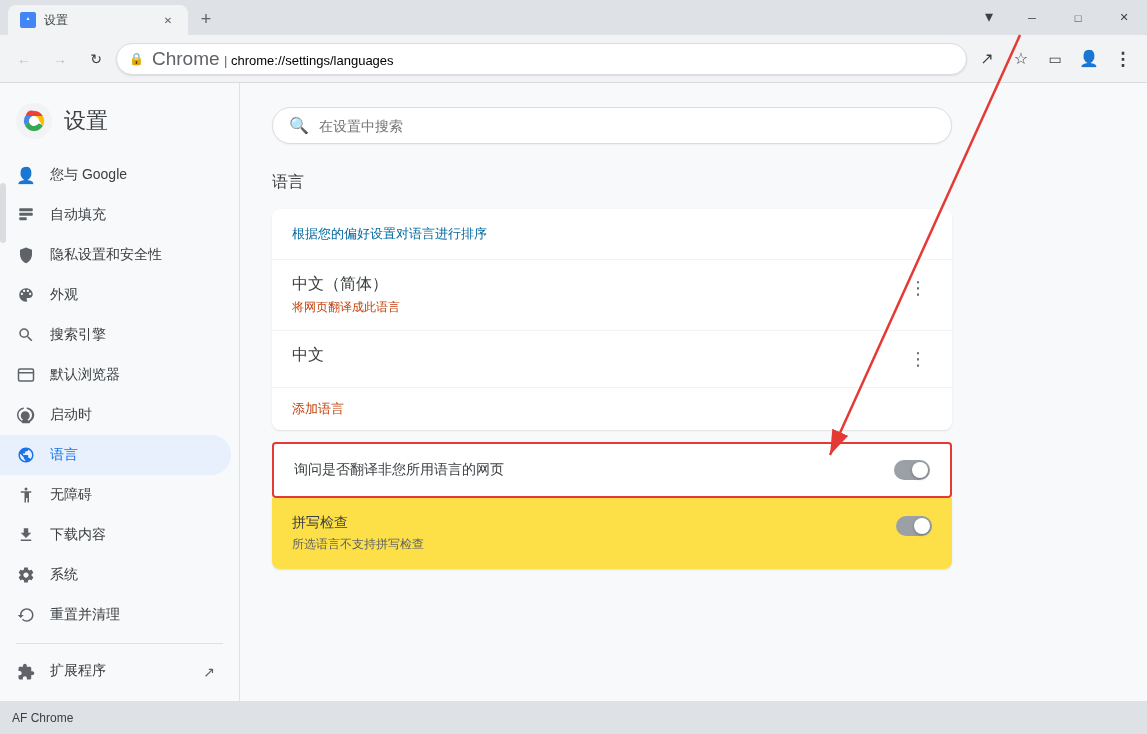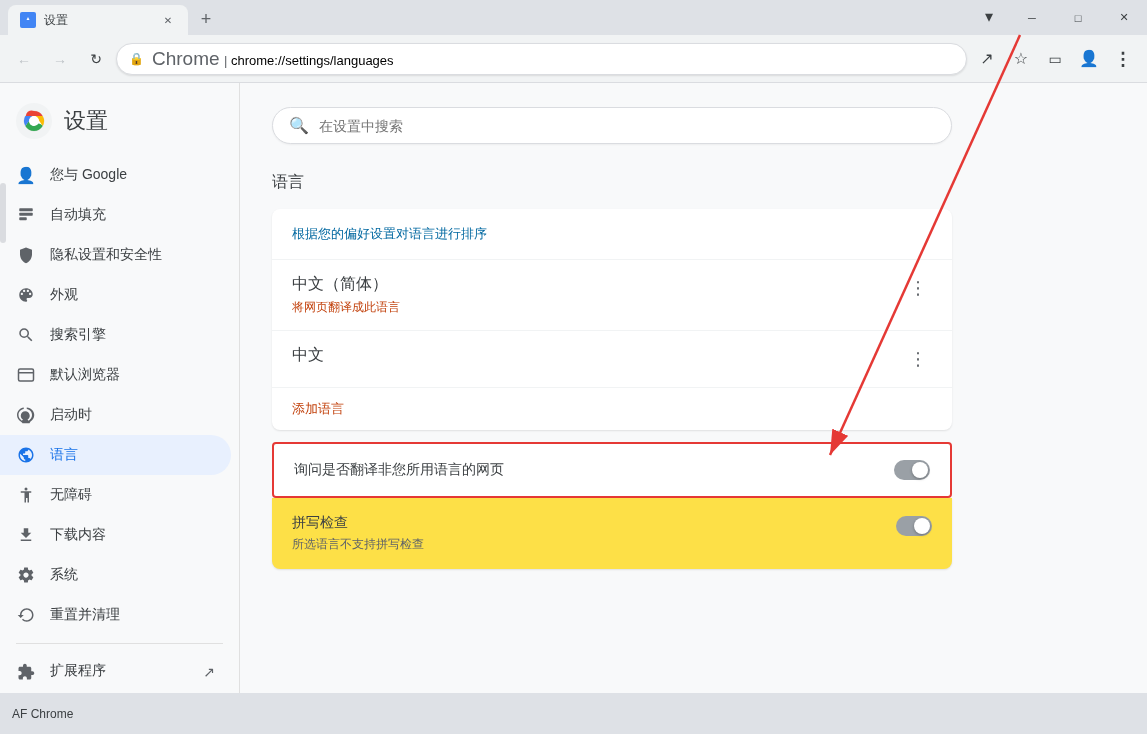--- a/index.html
+++ b/index.html
@@ -357,21 +357,21 @@
       pointer-events: none;
       z-index: 100;
     }
 
     
     .bottom-bar {
       position: fixed;
       bottom: 0;
       left: 0;
       right: 0;
-      height: 41px;
+      height: 33px;
       background: #dee1e6;
       display: flex;
       align-items: center;
       padding: 0 12px;
       font-size: 12px;
       color: #3c4043;
     }
     .scroll-thumb {
       width: 6px;
       height: 60px;

